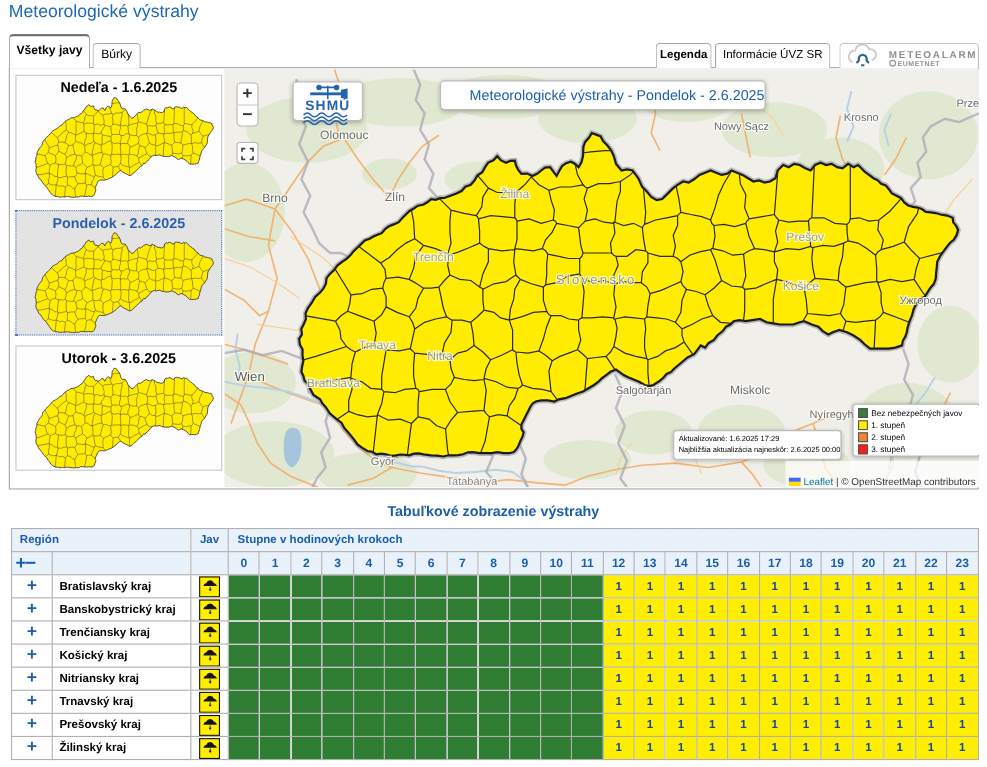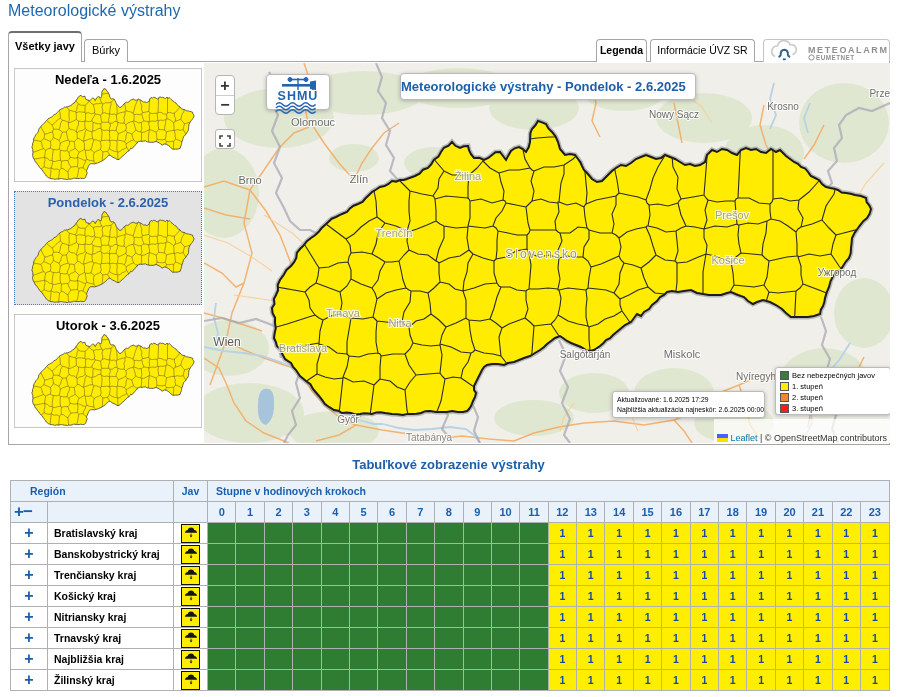--- a/index.html
+++ b/index.html
@@ -11,29 +11,29 @@
 .tabI{left:650px;top:39px;width:105px;height:23px;line-height:21px;font-weight:normal}
 .tabM{left:763px;top:39px;width:127px;height:23px;border-color:#c4c4c4}
 .panel{left:8px;top:61px;width:882px;height:384px;border:1px solid #a6a6a6;background:#fff}
 .card{position:absolute;width:188px;height:114px;border:1px solid #c8c8c8;background:#fdfdfd;text-align:center}
 .card .ttl{font-size:13px;font-weight:bold;margin-top:3px}
 .card.sel{border:1px dotted #4a77c0;background:#e3e3e3}
 .card.sel .ttl{color:#2a5fae}
 #map{left:204px;top:63px;width:686px;height:380px;overflow:hidden;background:#f1efe9}
 .mapbox{position:absolute;background:#fff;border:1px solid #bbb;border-radius:4px;box-shadow:0 1px 4px rgba(0,0,0,.25)}
 .zbtn{left:11px;width:20px;background:#fff;border:1px solid #b5b5b5;border-radius:3px;text-align:center;font-weight:bold;color:#333}
-#mtitle{left:196px;top:10px;width:296px;height:27px;line-height:26px;text-align:left;font-size:13px;font-weight:bold;color:#1d5fa9;white-space:nowrap}
+#mtitle{left:196px;top:10px;width:296px;height:27px;line-height:26px;text-align:right;font-size:13px;font-weight:normal;color:#1d5fa9;white-space:nowrap}
 #legend{left:571px;top:304px;width:116px;height:48px;font-size:7.5px;padding:2px 4px;line-height:11px;border-radius:3px;white-space:nowrap}
 #legend .sq{display:inline-block;width:9px;height:9px;border:1px solid #555;vertical-align:-2px;margin-right:3px}
 #infob{left:408px;top:328px;width:153px;height:27px;font-size:6.8px;padding:3px 4px;line-height:9.5px;border-radius:3px;white-space:nowrap}
 #attrib{right:0;bottom:0;height:14px;background:rgba(255,255,255,.72);font-size:9px;line-height:14px;padding:12px 3px;color:#333}
 #ttitle{left:0;top:457px;width:897px;text-align:center;font-size:13px;font-weight:bold;color:#1d5fa9}
 table{position:absolute;left:10px;top:480px;border-collapse:collapse;table-layout:fixed;width:879px}
 td{border:1px solid #b0b0b0;height:21px;font-size:10.5px;overflow:hidden;white-space:nowrap}
-td.hd{background:#e9f1fb;color:#1a5fae;font-weight:bold;padding-left:19px}
+td.hd{background:#e9f1fb;color:#1a5fae;font-weight:bold;padding-left:7px}
 td.hh{background:#e9f1fb;color:#1a5fae;font-weight:bold;text-align:center;font-size:11px}
 td.pm{background:#e9f1fb;text-align:left;padding-left:3px}
 td.g{background:#2e7d32}
 td.y{background:#ffee00;color:#17479e;font-weight:bold;text-align:center}
 td.pl{text-align:center}
 td.rn{font-weight:bold;padding-left:6px}
 td.jv{text-align:center;padding:0}
 .plus{color:#1a5fae;font-weight:bold;font-size:16px}
 .jico{display:inline-block;width:19px;height:19px;background:#ffee00;border:1.5px solid #111;vertical-align:middle;line-height:13px}
 </style></head><body>
@@ -502,21 +502,21 @@
         <td class="y">1</td>
         <td class="y">1</td>
         <td class="y">1</td>
         <td class="y">1</td>
         <td class="y">1</td>
         <td class="y">1</td>
         <td class="y">1</td>
       </tr>
 <tr>
         <td class="pl"><span class="plus">+</span></td>
-        <td class="rn">Najbližšia kraj</td>
+        <td class="rn">Prešovský kraj</td>
         <td class="jv"><span class="jico"><svg width="14" height="14" viewBox="0 0 14 14">
               <path d="M0.8 7.8 Q1.4 5.2 3.6 5.0 Q4.4 2.6 7.0 2.6 Q9.6 2.6 10.4 5.0 Q12.6 5.2 13.2 7.8 Z" fill="#151515"></path>
               <rect x="6.6" y="8.6" width="0.9" height="2.2" fill="#151515"></rect>
               <path d="M5.6 10.6 L8.5 10.6 L7.05 12.6 Z" fill="#151515"></path>
             </svg></span></td>
         <td class="g"></td>
         <td class="g"></td>
         <td class="g"></td>
         <td class="g"></td>
         <td class="g"></td>

